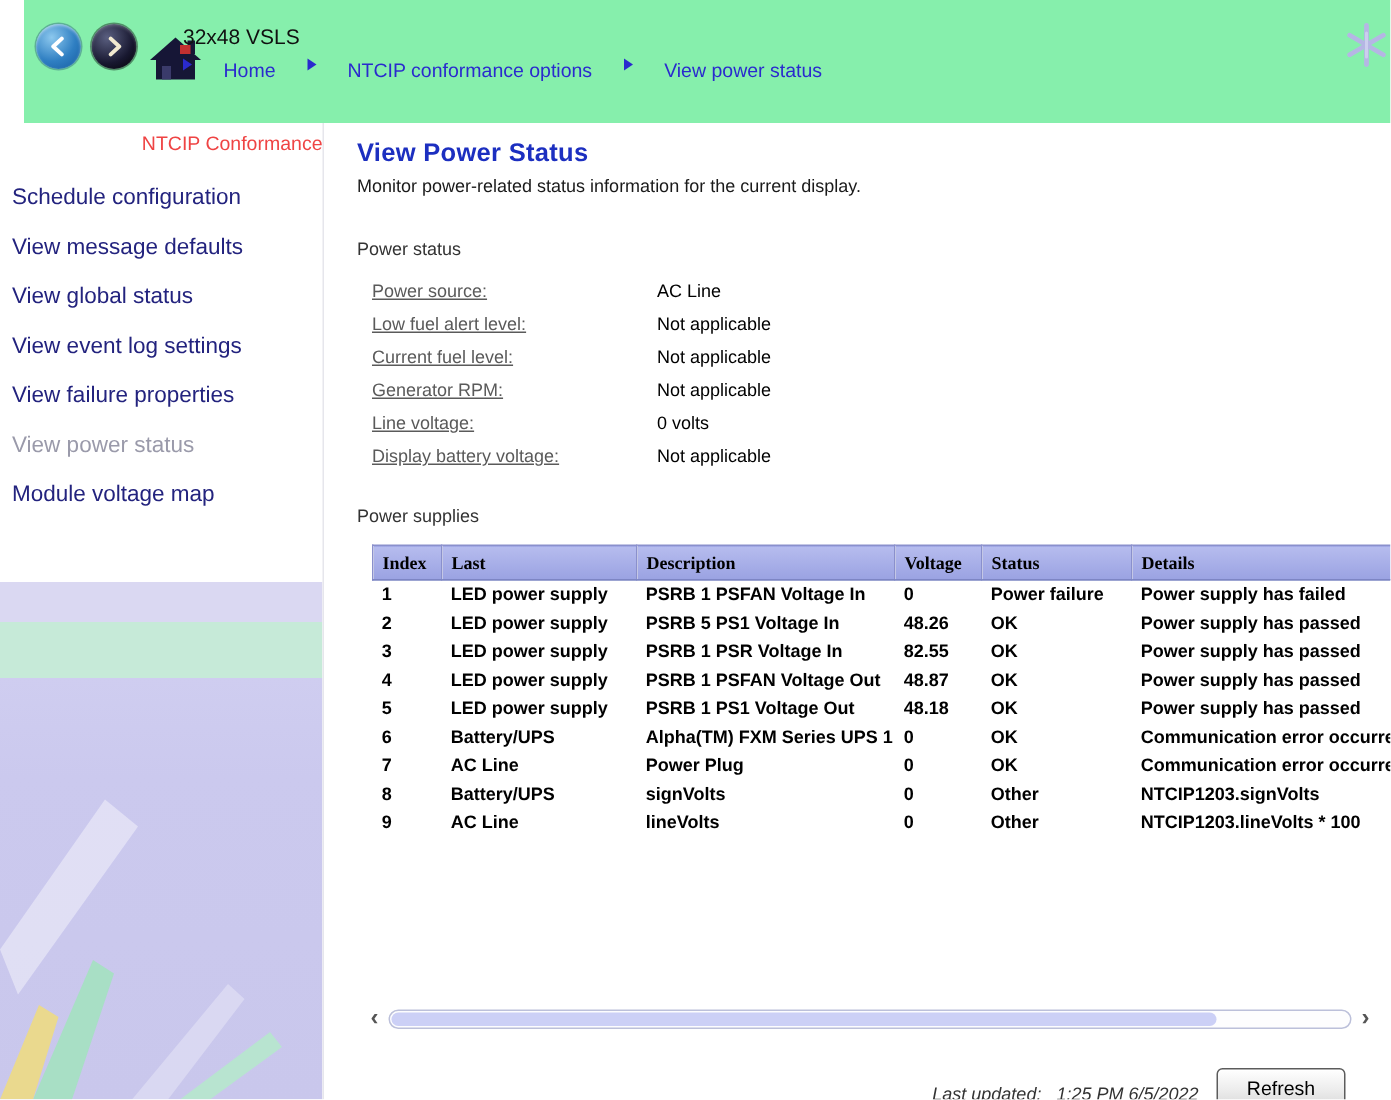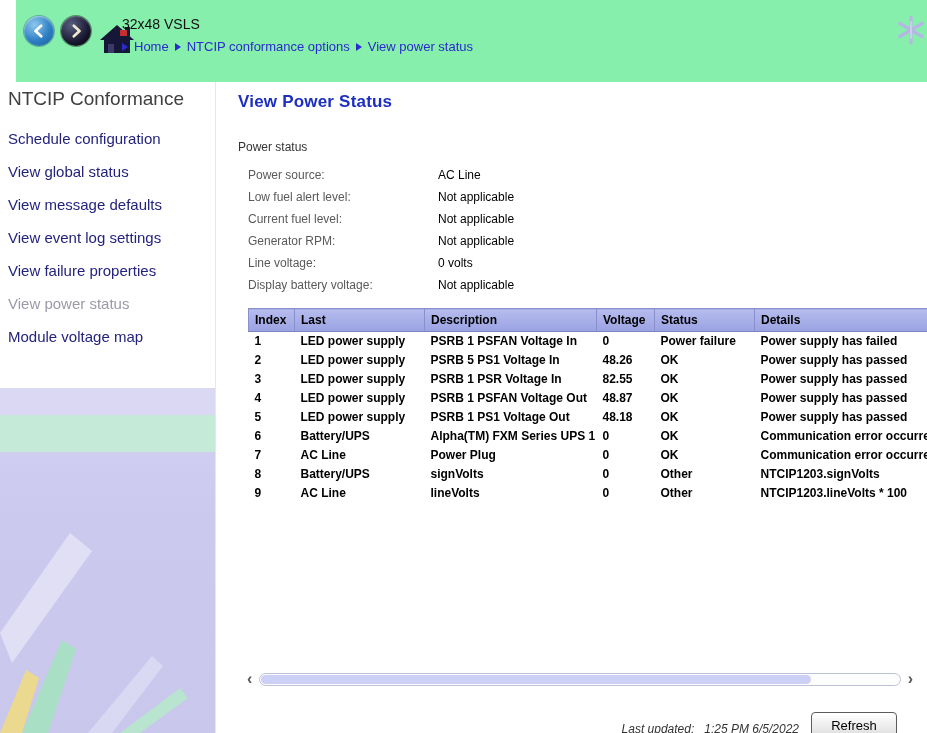--- a/index.html
+++ b/index.html
@@ -21,51 +21,51 @@
   .topbar { position:absolute; left:16px; top:0; width:927px; height:82px; background:#86efac; z-index:3; }
   .nav-btn { position:absolute; width:30px; height:30px; border-radius:50%; border:none; cursor:pointer;
     display:flex; align-items:center; justify-content:center; padding:0; }
   .back-btn { left:8px; top:16px; background:radial-gradient(circle at 35% 30%, #8cc8ee, #2f7fc2 55%, #155a9e);
     box-shadow:0 0 0 1px rgba(20,60,110,.35), inset 0 1px 2px rgba(255,255,255,.5); }
   .fwd-btn { left:45px; top:16px; background:radial-gradient(circle at 35% 30%, #5a5f80, #181830 60%, #000);
     box-shadow:0 0 0 1px rgba(0,0,0,.4), inset 0 1px 2px rgba(255,255,255,.25); }
   .home-wrap { position:absolute; left:82px; top:22px; width:38px; height:34px; cursor:pointer; }
   .title-block { position:absolute; left:106px; top:16px; }
   .app-title { font-size:14px; color:#101010; }
-  .breadcrumb { margin-top:7px; display:flex; align-items:center; gap:6px; font-size:13px; color:#2a2ace; }
+  .breadcrumb { margin-top:7px; display:flex; gap:21px; font-size:13px; color:#2a2ace; }
   .tri { width:0; height:0; border-left:6px solid #2a2ace; border-top:4px solid transparent; border-bottom:4px solid transparent; display:inline-block; }
   .crumb { color:#2a2ace; text-decoration:none; cursor:pointer; }
   .crumb.current { cursor:default; }
   .spinner { position:absolute; right:16px; top:14px; opacity:.95; }
 
   
   .sidebar { position:absolute; left:0; top:82px; width:215px; z-index:2; }
-  .sidebar-title { padding:6px 0 12px 8px; font-size:19px; color:#404040; }
+  .sidebar-title { padding:6px 0 12px 8px; font-size:13px; color:#ef4444;text-align:right; }
   .side-item { display:block; padding:8px 0 8px 8px; font-size:15px; color:#23237e; text-decoration:none; cursor:pointer; }
   .side-item.disabled { color:#9a9aaa; cursor:default; }
 
   
   .content { position:absolute; left:215px; top:82px; width:712px; height:651px; background:#fff;
     border-left:1px solid #e6e6ec; padding:10px 0 0 22px; z-index:1; }
   .page-title { font-size:17px; font-weight:bold; color:#1c2fc0; letter-spacing:.2px; }
   .page-subtitle { margin-top:5px; font-size:12px; color:#1a1a1a; }
   .section-label { margin-top:28px; font-size:12px; color:#333; }
   .section-label.supplies { margin-top:22px; }
   .fields { margin:10px 0 0 10px; }
   .field-row { height:22px; display:flex; align-items:center; font-size:12px; }
-  .field-label { width:190px; color:#5a5a5a; }
+  .field-label { width:190px; color:#5a5a5a;text-decoration:underline; }
   .field-value { color:#000; }
 
   
   .supplies-table { margin:12px 0 0 10px; border-collapse:collapse; table-layout:fixed; width:780px; }
   .supplies-table col.c0{width:46px} .supplies-table col.c1{width:130px} .supplies-table col.c2{width:172px}
   .supplies-table col.c3{width:58px} .supplies-table col.c4{width:100px} .supplies-table col.c5{width:274px}
   .supplies-table th { background:linear-gradient(#b6bcee,#9aa2e2); border-top:1px solid #8a90cc; border-bottom:1px solid #7d85c4;
     border-right:1px solid #8a90cc; font-size:12px; font-weight:bold; color:#000; text-align:left; padding:4px 6px; line-height:14px;
-    white-space:nowrap; overflow:hidden; }
+    white-space:nowrap; overflow:hidden;font-family:Liberation Serif, serif; }
   .supplies-table th:first-child { border-left:1px solid #8a90cc; }
   .supplies-table td { font-size:12px; font-weight:bold; color:#000; padding:2px 6px; line-height:15px;
     white-space:nowrap; overflow:hidden; }
 
   
   .hscroll { position:absolute; left:31px; top:590px; width:666px; height:14px; display:flex; align-items:center; gap:7px; }
   .scroll-arrow { color:#555; font-size:16px; line-height:12px; cursor:pointer; font-weight:bold; user-select:none; }
   .scroll-track { flex:1; height:13px; background:#fdfdfe; border:1px solid #bcc0da; border-radius:7px; position:relative; }
   .scroll-thumb { position:absolute; left:1px; top:1px; bottom:1px; width:86%; background:#ccd0f6; border-radius:6px; cursor:grab; }
 
@@ -134,30 +134,31 @@
         <g stroke="#d0cdf2" stroke-width="2" stroke-linecap="round">
           <line x1="16" y1="8" x2="16" y2="24"></line>
         </g>
       </svg>
     </div>
   </header>
 
   <aside class="sidebar">
     <div class="sidebar-title">NTCIP Conformance</div>
     <a class="side-item">Schedule configuration</a>
+    <a class="side-item">View message defaults</a>
     <a class="side-item">View global status</a>
-    <a class="side-item">View message defaults</a>
     <a class="side-item">View event log settings</a>
     <a class="side-item">View failure properties</a>
     <a class="side-item disabled">View power status</a>
     <a class="side-item">Module voltage map</a>
   </aside>
 
   <main class="content">
     <h1 class="page-title">View Power Status</h1>
+    <p class="page-subtitle">Monitor power-related status information for the current display.</p>
 
     <div class="section-label">Power status</div>
     <div class="fields">
       <div class="field-row">
         <span class="field-label">Power source:</span>
         <span class="field-value">AC Line</span>
       </div>
       <div class="field-row">
         <span class="field-label">Low fuel alert level:</span>
         <span class="field-value">Not applicable</span>
@@ -173,20 +174,21 @@
       <div class="field-row">
         <span class="field-label">Line voltage:</span>
         <span class="field-value">0 volts</span>
       </div>
       <div class="field-row">
         <span class="field-label">Display battery voltage:</span>
         <span class="field-value">Not applicable</span>
       </div>
     </div>
 
+    <div class="section-label supplies">Power supplies</div>
 
     <table class="supplies-table">
       <colgroup>
           <col class="c0">
           <col class="c1">
           <col class="c2">
           <col class="c3">
           <col class="c4">
           <col class="c5">
         </colgroup>

